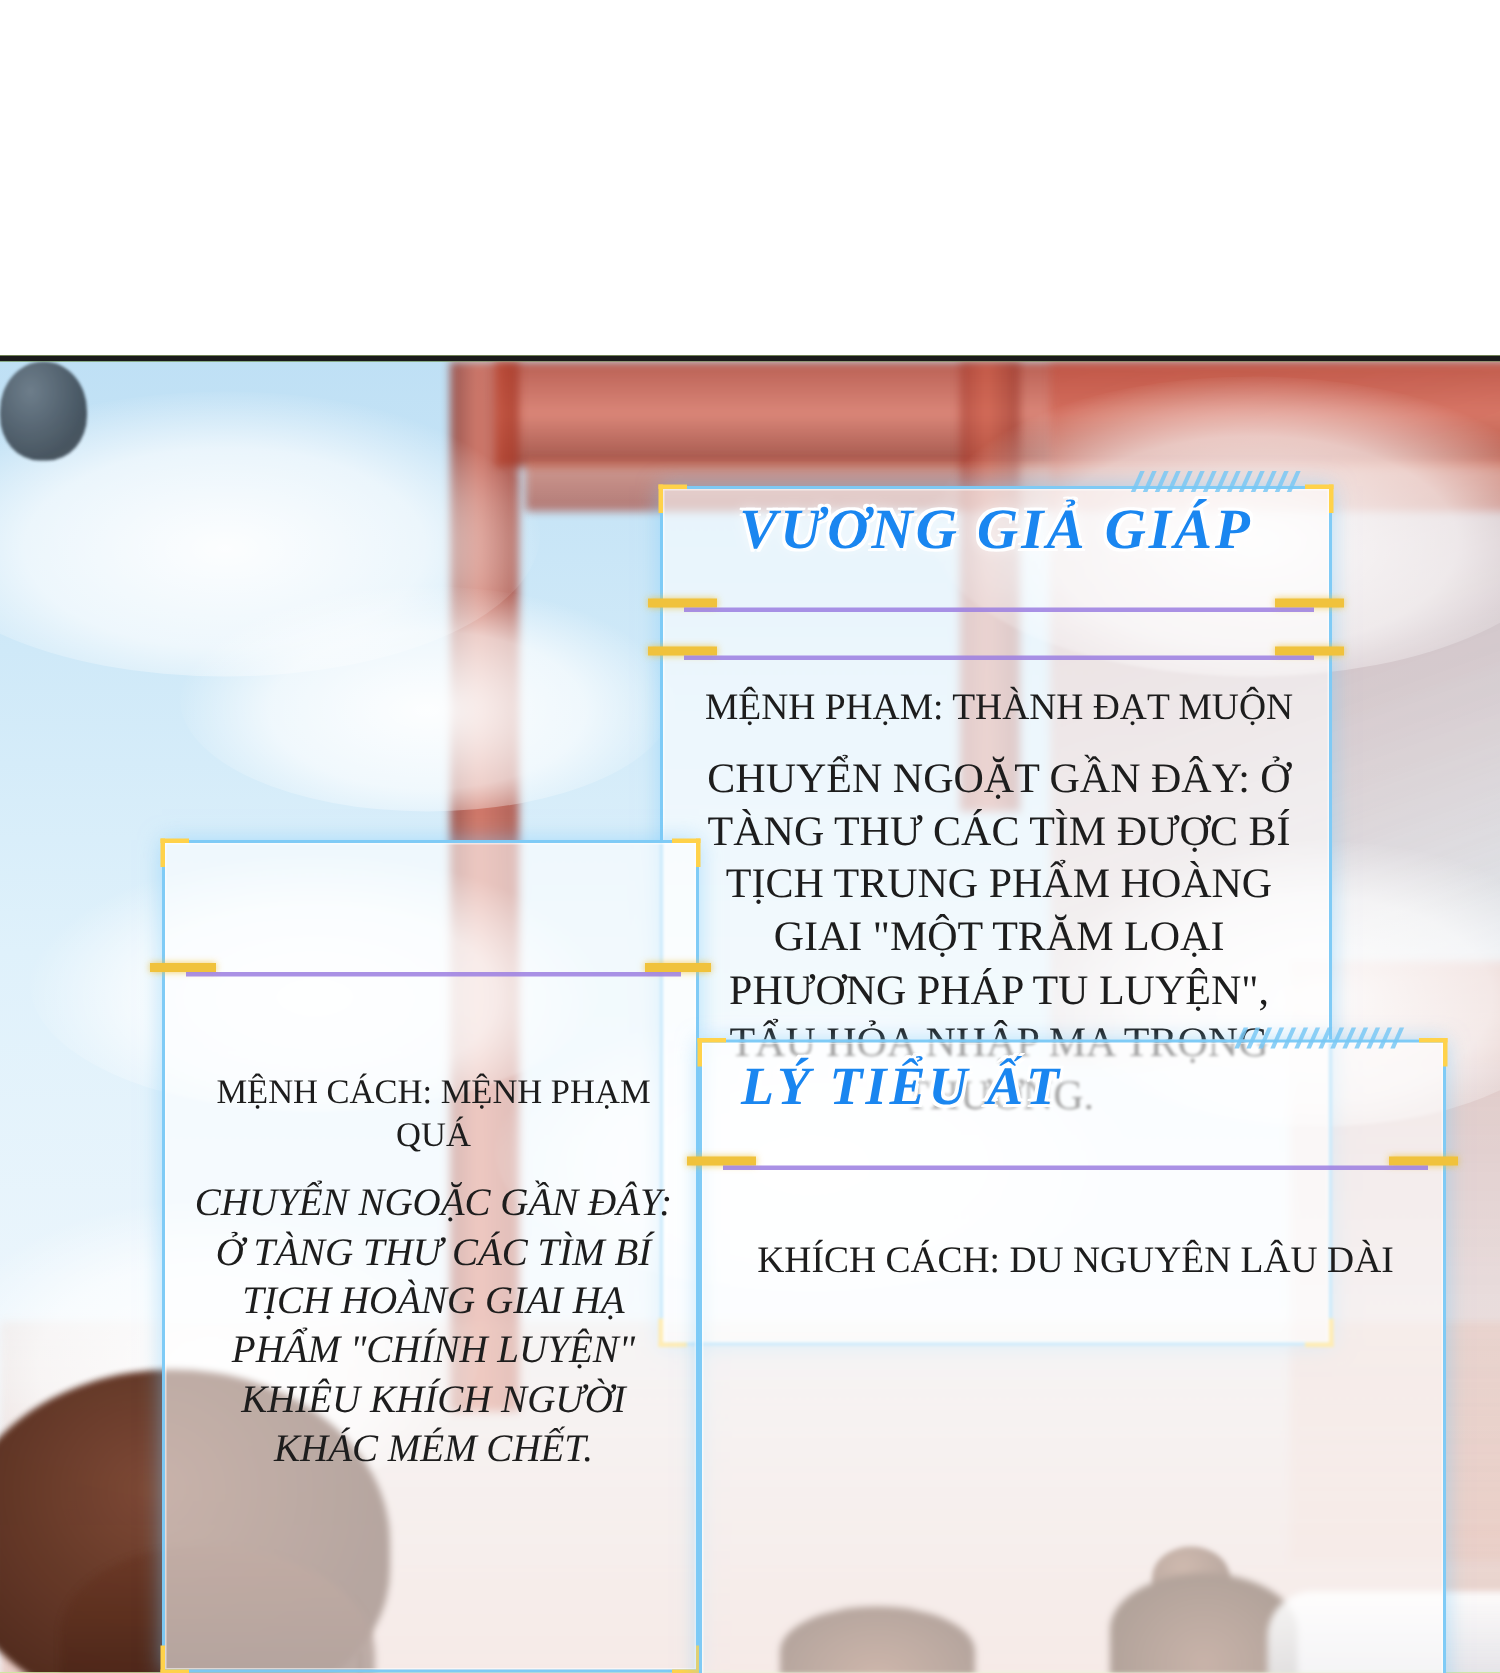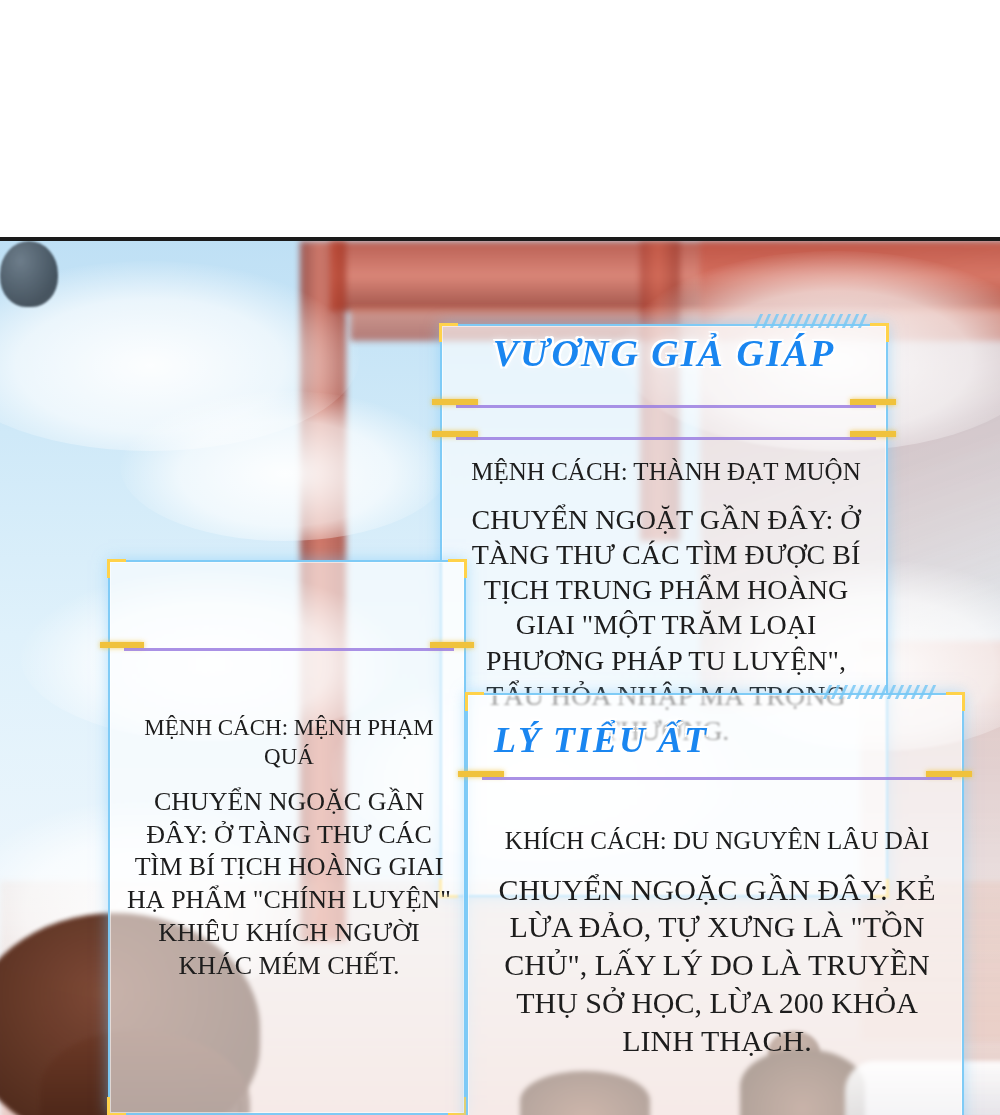--- a/index.html
+++ b/index.html
@@ -231,25 +231,25 @@
   #panel-wang .panel-title { top: 5px; font-size: 38px; }
   #panel-wang .panel-body  { left: 18px; top: 130px; width: 412px; }
   #panel-wang .line-fate   { font-size: 25px; }
   #panel-wang .line-desc   { font-size: 28px; }
 
   
   #panel-truong { left: 108px; top: 319px; width: 358px; height: 555px; }
   #panel-truong .panel-title { top: 6px; font-size: 33px; }
   #panel-truong .panel-body  { left: 14px; top: 140px; width: 330px; }
   #panel-truong .line-fate   { font-size: 23px; margin-top: 12px; }
-  #panel-truong .line-desc   { font-size: 26px; }
+  #panel-truong .line-desc   { font-size: 26px; font-style: italic; }
 
   
   #panel-ly { left: 466px; top: 452px; width: 498px; height: 568px; }
-  #panel-ly .panel-title { top: 24px; font-size: 36px; text-align: left; padding-left: 26px; }
+  #panel-ly .panel-title { top: 8px; font-size: 36px; text-align: left; padding-left: 26px; }
   #panel-ly .panel-body  { left: 16px; top: 130px; width: 466px; }
   #panel-ly .line-fate   { font-size: 25px; }
   #panel-ly .line-desc   { font-size: 30px; }
 </style>
 </head>
 <body>
 
 <div id="page">
 
   <div class="top-band"></div>
@@ -304,21 +304,21 @@
           <i></i>
       </div>
       <div class="gold-dash" style="left:-10px; top:73px; width:46px;"></div>
       <div class="gold-dash" style="left:-10px; top:105px; width:46px;"></div>
       <div class="gold-dash" style="right:-10px; top:73px; width:46px;"></div>
       <div class="gold-dash" style="right:-10px; top:105px; width:46px;"></div>
       <div class="purple-line" style="left:14px; top:79px; width:420px;"></div>
       <div class="purple-line" style="left:14px; top:111px; width:420px;"></div>
       <div class="panel-title">VƯƠNG GIẢ GIÁP</div>
       <div class="panel-body">
-        <p class="line-fate">MỆNH CÁCH: THÀNH ĐẠT MUỘN</p>
+        <p class="line-fate">MỆNH PHẠM: THÀNH ĐẠT MUỘN</p>
         <p class="line-desc">CHUYỂN NGOẶT GẦN ĐÂY: Ở TÀNG THƯ CÁC TÌM ĐƯỢC BÍ TỊCH TRUNG PHẨM HOÀNG GIAI "MỘT TRĂM LOẠI PHƯƠNG PHÁP TU LUYỆN", TẨU HỎA NHẬP MA TRỌNG THƯƠNG.</p>
       </div>
     </div>
 
     <div class="panel" id="panel-truong">
       <span class="corner tl"></span>
       <span class="corner tr"></span>
       <span class="corner bl"></span>
       <span class="corner br"></span>
       <div class="gold-dash" style="left:-10px; top:80px; width:44px;"></div>
@@ -349,18 +349,17 @@
           <i></i>
           <i></i>
           <i></i>
       </div>
       <div class="gold-dash" style="left:-10px; top:76px; width:46px;"></div>
       <div class="gold-dash" style="right:-10px; top:76px; width:46px;"></div>
       <div class="purple-line" style="left:14px; top:82px; width:470px;"></div>
       <div class="panel-title">LÝ TIỂU ẤT</div>
       <div class="panel-body">
         <p class="line-fate">KHÍCH CÁCH: DU NGUYÊN LÂU DÀI</p>
-        <p class="line-desc">CHUYỂN NGOẶC GẦN ĐÂY: KẺ LỪA ĐẢO, TỰ XƯNG LÀ "TỒN CHỦ", LẤY LÝ DO LÀ TRUYỀN THỤ SỞ HỌC, LỪA 200 KHỎA LINH THẠCH.</p>
       </div>
     </div>
 
   </div>
 </div>
 
 </body></html>

